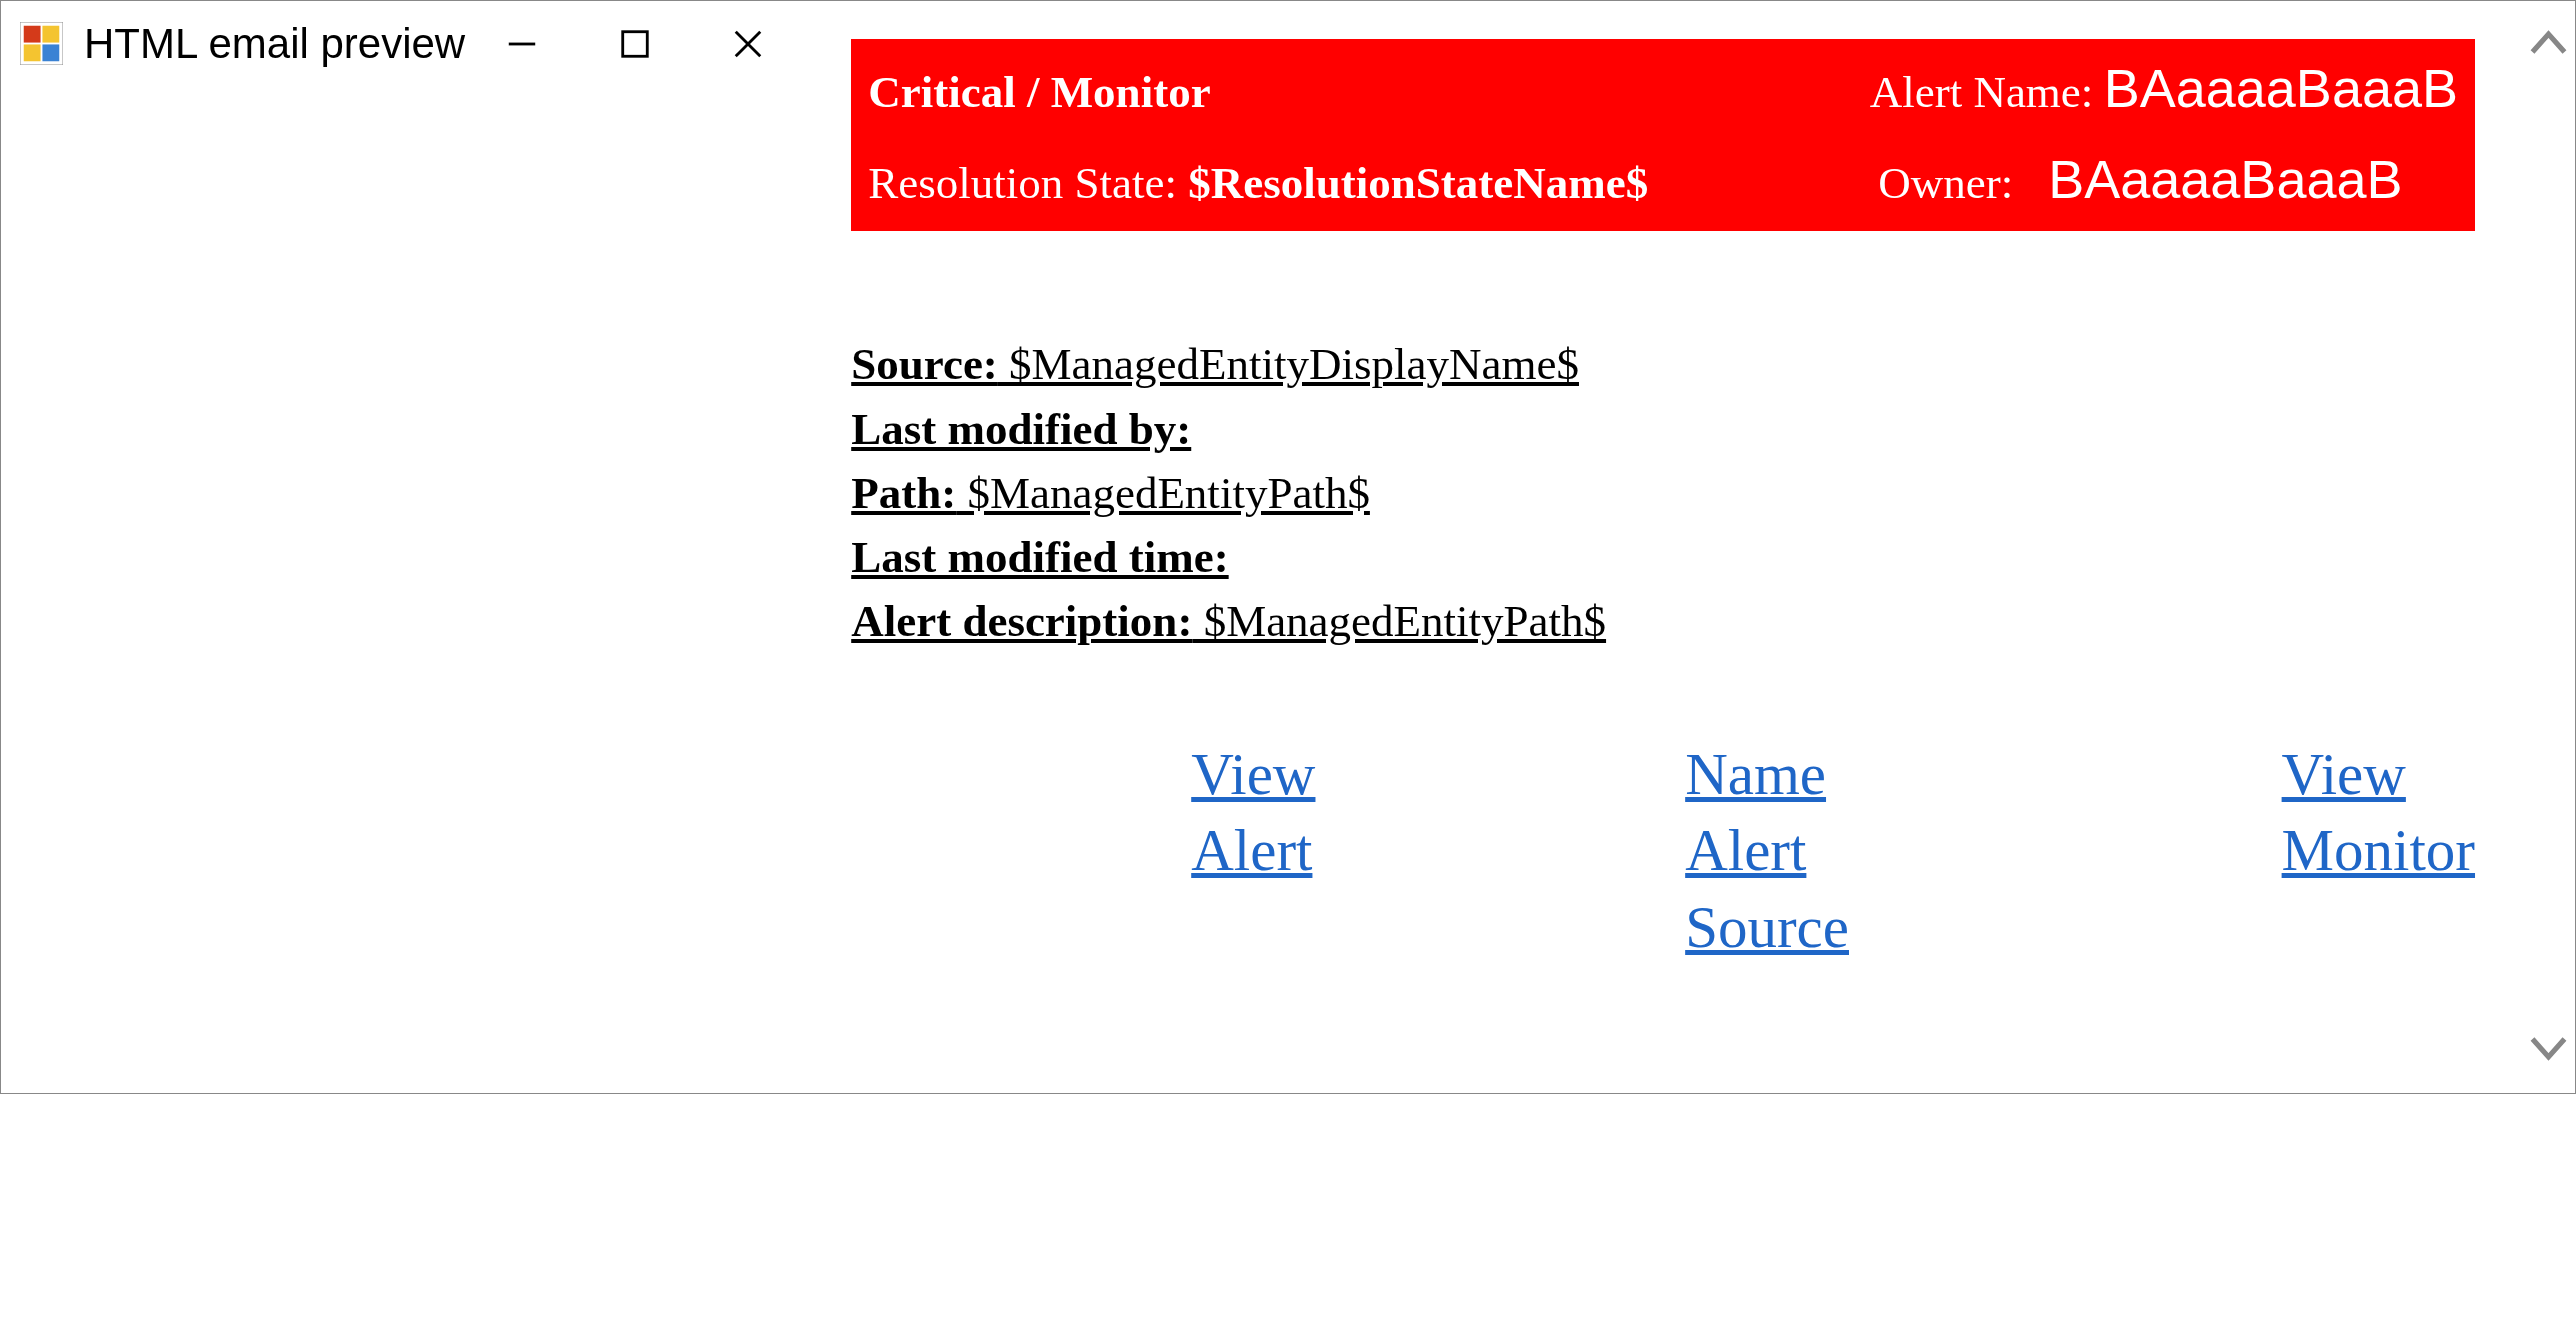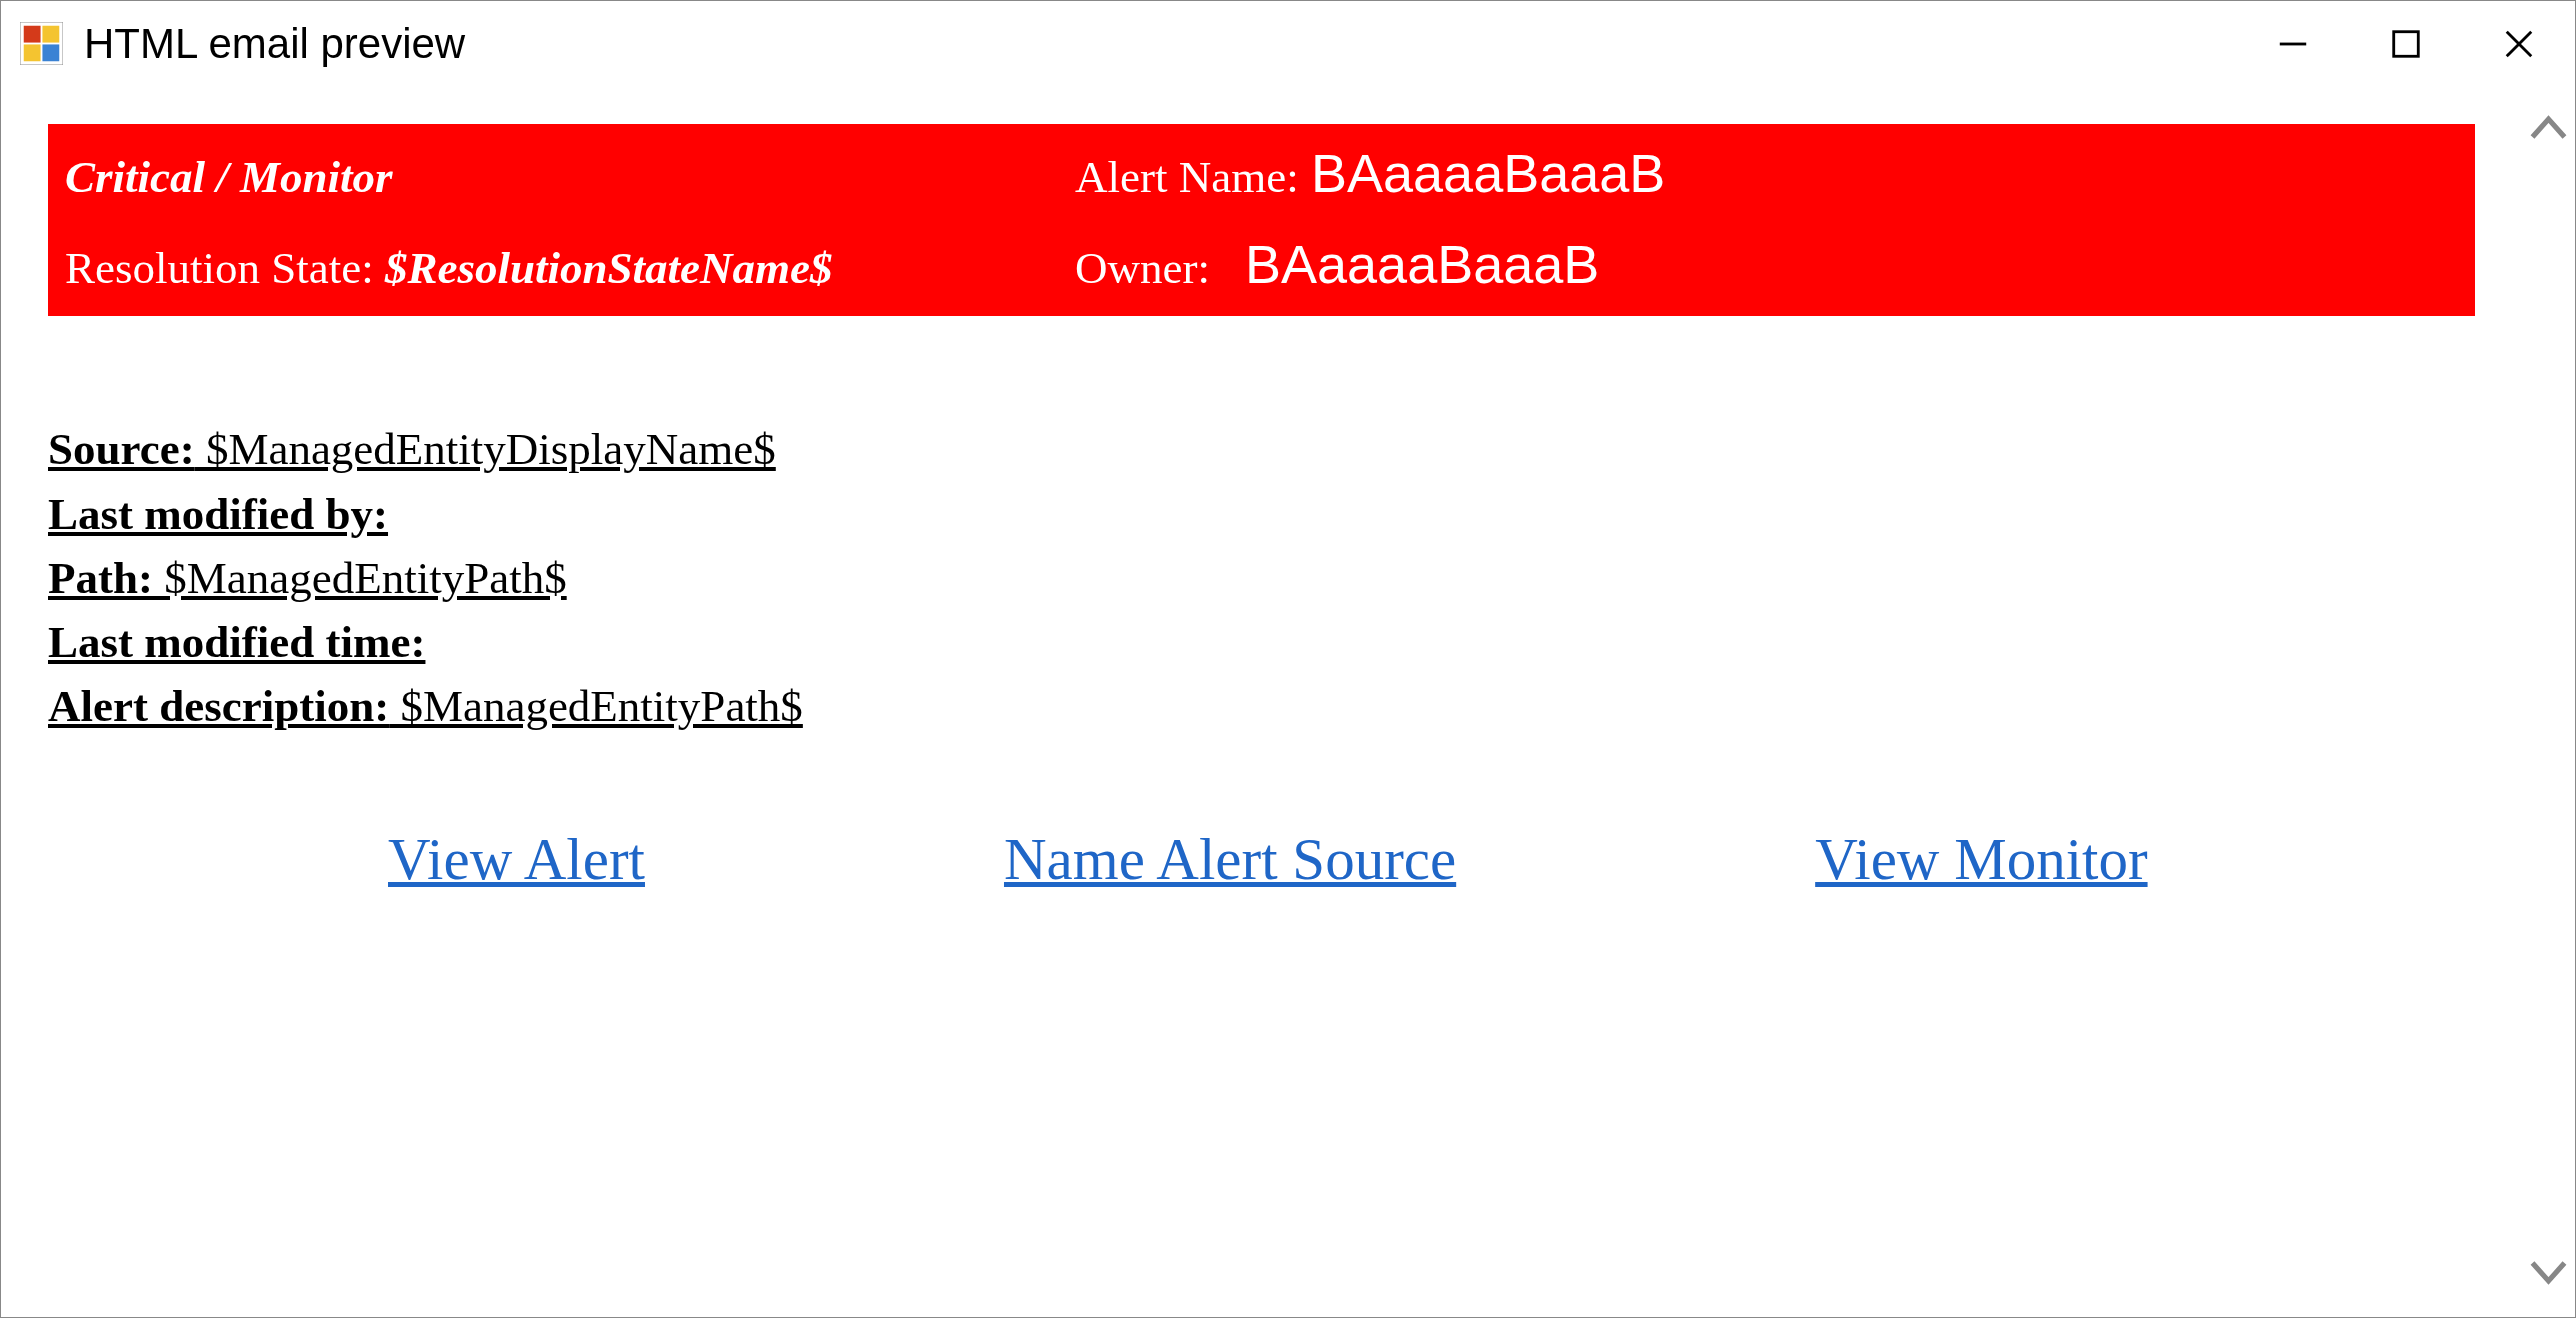--- a/index.html
+++ b/index.html
@@ -6,25 +6,25 @@
     margin: 0;
     padding: 0;
     width: 100%;
     height: 100%;
     background: #ffffff;
     font-family: "Segoe UI", Tahoma, sans-serif;
     color: #000;
   }
   .window {
     width: 2576px;
-    height: 1318px;
+    height: 1094px;
     border: 1.9px solid #888;
     box-sizing: border-box;
     display: flex;
-    flex-direction: column;
+    flex-direction: row;
     background: #fff;
     overflow: hidden;
   }
   
   .titlebar {
     height: 85px;
     display: flex;
     align-items: center;
     background: #fff;
     padding: 0 0 0 19px;
@@ -100,21 +100,21 @@
     flex-direction: column;
     gap: 21px;
   }
   .alert-header-row {
     display: flex;
     align-items: baseline;
   }
   .ah-cell-left { width: 1010px; }
   .ah-cell-right-label { width: 236px; }
   .ah-cell-right-value { flex: 1; font-family: "Segoe UI", Tahoma, sans-serif; font-size: 54px;}
-  .italic-bold { font-style: italic; font-weight: bold; }
+  .italic-bold { font-weight: bold; }
   
   .fields {
     margin-top: 104px;
     text-decoration: underline;
   }
   .field-line { margin-bottom: 5.7px; white-space: pre-wrap; }
   .field-label { font-weight: bold; }
   .subscription-line {
     margin-top: 80px;
     font-weight: bold;

